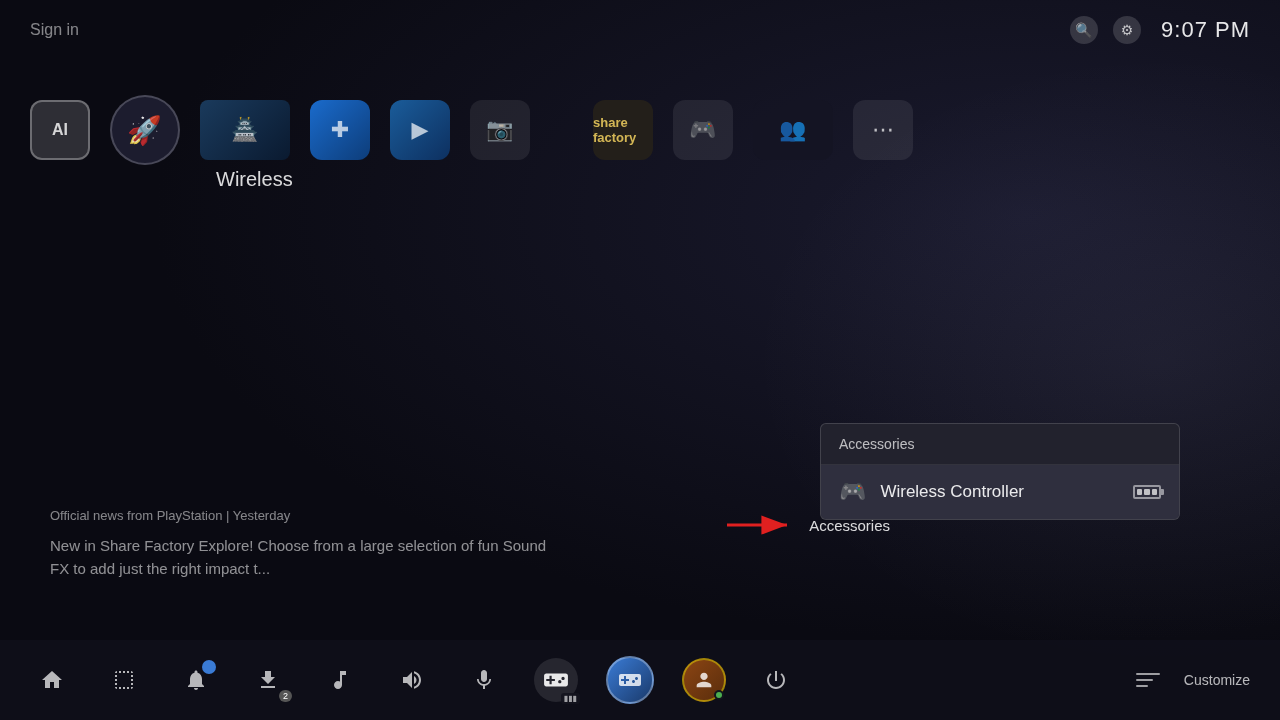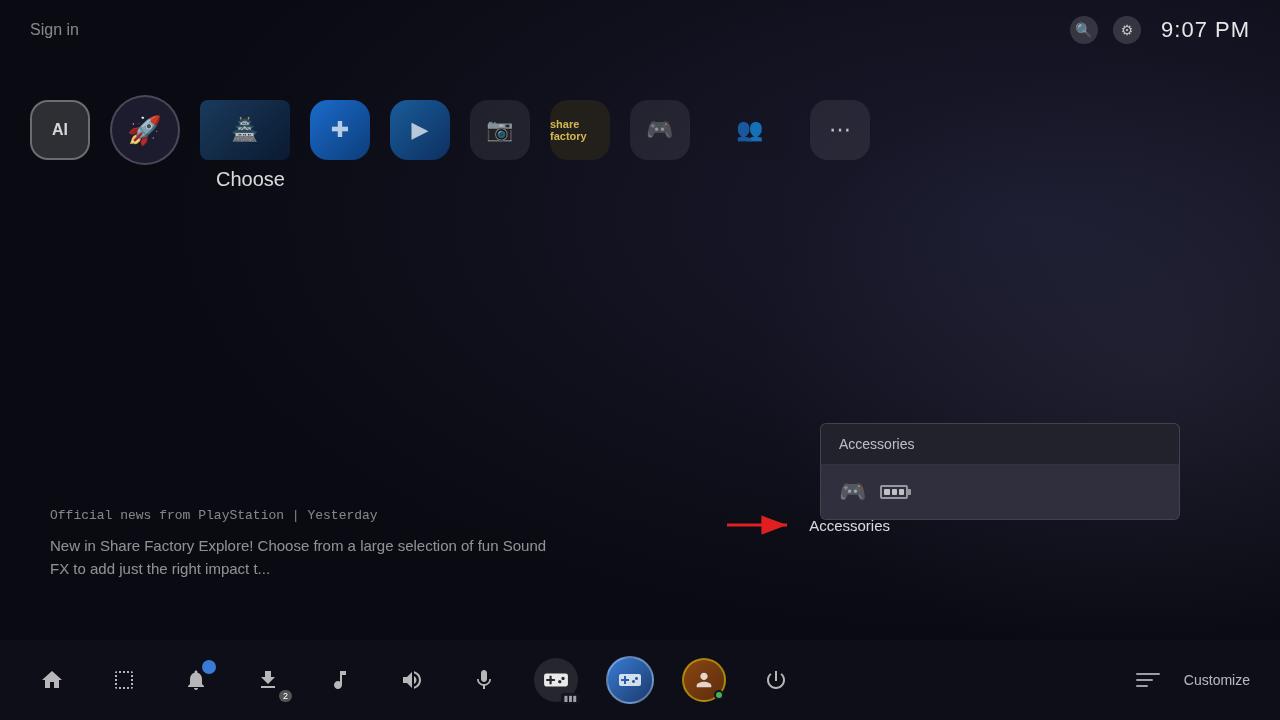--- a/index.html
+++ b/index.html
@@ -93,21 +93,21 @@
       display: flex;
       align-items: center;
       padding: 0 30px;
       gap: 20px;
       z-index: 10;
     }
 
     .app-icon {
       width: 60px;
       height: 60px;
-      border-radius: 18px;
+      border-radius: 12px;
       background: rgba(255,255,255,0.08);
       display: flex;
       align-items: center;
       justify-content: center;
       font-size: 22px;
       color: rgba(255,255,255,0.7);
       flex-shrink: 0;
       cursor: pointer;
     }
 
@@ -146,21 +146,20 @@
       bottom: 140px;
       left: 50px;
       z-index: 10;
       max-width: 500px;
     }
 
     .news-meta {
       font-size: 13px;
       color: rgba(255,255,255,0.5);
       margin-bottom: 12px;
-      font-family: Liberation Mono, monospace;
     }
 
     .news-title {
       font-size: 42px;
       font-weight: 600;
       color: rgba(255,255,255,0.9);
       margin-bottom: 16px;
       line-height: 1.1;
     }
 
@@ -418,37 +417,38 @@
   </div>
 </div>
 
 <div class="app-row">
   <div class="app-icon active" style="font-size:16px;font-weight:bold;color:rgba(255,255,255,0.8);">AI</div>
   <div class="app-icon-rocket">🚀</div>
   <div class="app-icon" style="width:90px;background:linear-gradient(135deg,#1a3a5c,#0a1a30);border-radius:8px;">🏯</div>
   <div class="app-icon" style="background:linear-gradient(135deg,#1a6bcc,#0d3d7a);">✚</div>
   <div class="app-icon" style="background:linear-gradient(135deg,#1a5c9a,#0d3060);">▶</div>
   <div class="app-icon">📷</div>
-  <div class="app-icon" style="background:rgba(40,35,25,0.8);font-size:11px;font-weight:bold;color:rgba(255,220,100,0.8);">share factory</div>
+  <div class="app-icon" style="background:rgba(40,35,25,0.8);font-size:13px;font-weight:bold;color:rgba(255,220,100,0.8);margin-left:43px;">share factory</div>
   <div class="app-icon">🎮</div>
   <div class="app-icon" style="width:80px;background:rgba(20,20,35,0.8);">👥</div>
   <div class="app-icon">⋯</div>
 </div>
 
-<div class="explore-label">Choose</div>
+<div class="explore-label">Wireless</div>
 
 <div class="news-section">
   <div class="news-meta">Official news from PlayStation | Yesterday</div>
   <div class="news-desc">New in Share Factory Explore! Choose from a large selection of fun Sound FX to add just the right impact t...</div>
 </div>
 
 <div class="accessories-popup">
   <div class="accessories-header">Accessories</div>
   <div class="accessories-item">
     <div class="controller-icon-small">🎮</div>
+    <div class="controller-name">Wireless Controller</div>
     <div class="battery-indicator">
       <div class="battery-body">
         <div class="battery-bar"></div>
         <div class="battery-bar"></div>
         <div class="battery-bar"></div>
       </div>
     </div>
   </div>
 </div>
 

